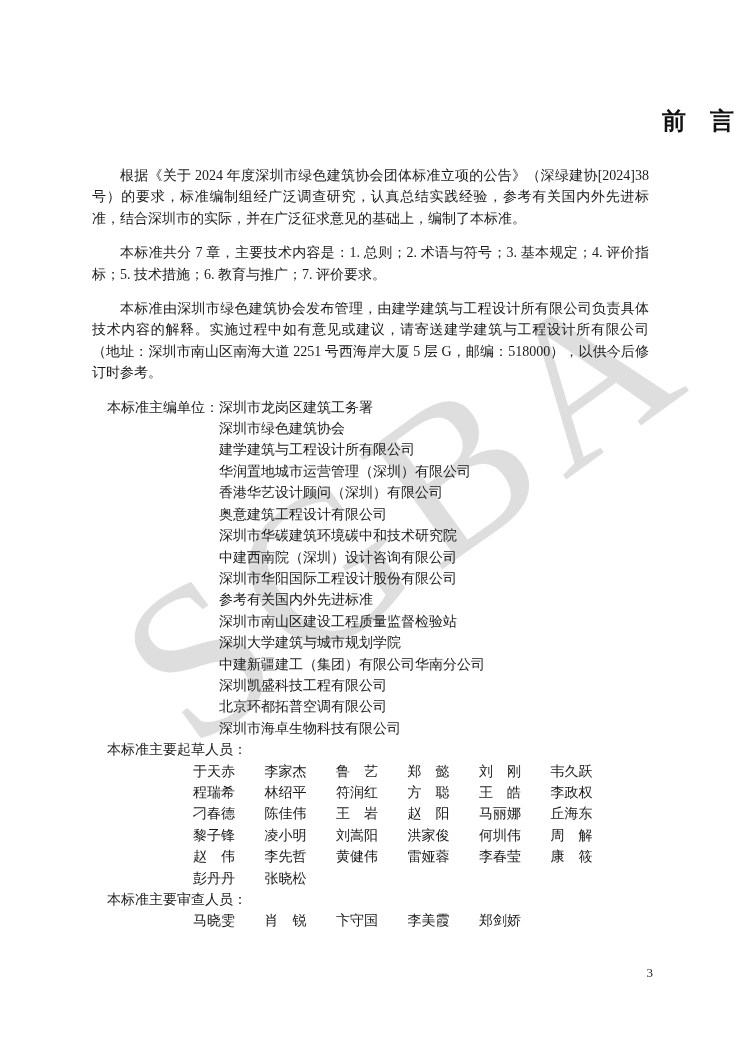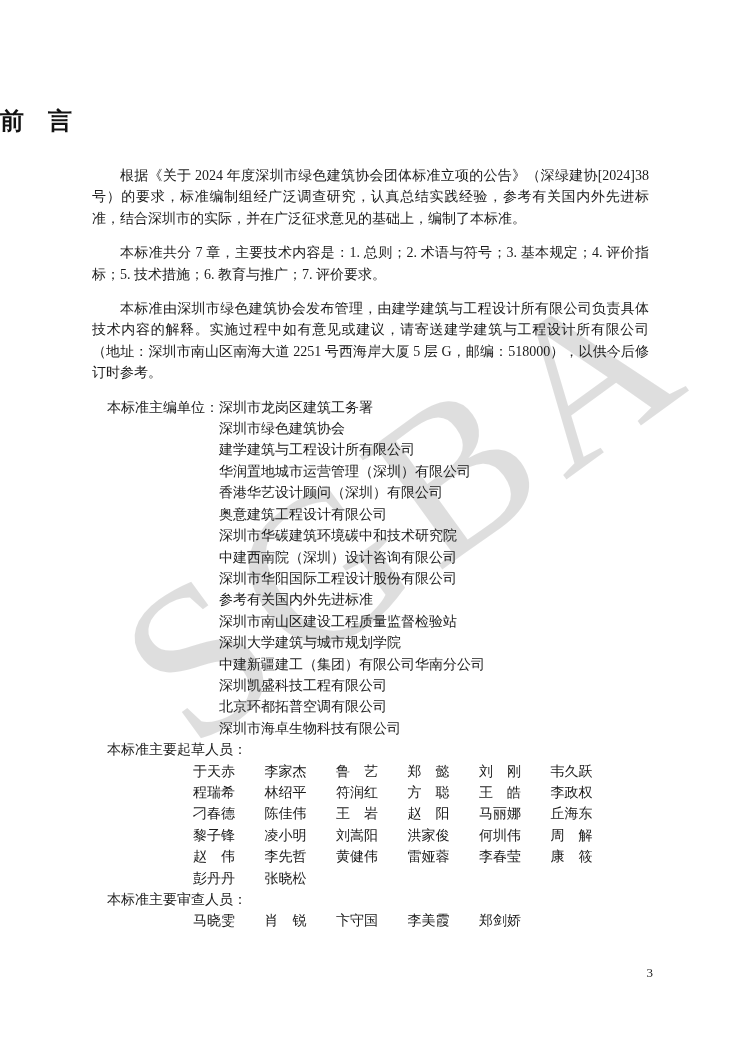--- a/index.html
+++ b/index.html
@@ -23,21 +23,21 @@
     color:rgba(0,0,0,0.13);
     z-index:0;
     font-family:"Liberation Serif","DejaVu Serif",serif;
     pointer-events:none;
     user-select:none;
   }
   .title{
     position:relative;z-index:1;
     margin:0;
     padding-top:104px;
-    text-align:left;
+    text-align:right;
     font-size:24px;line-height:34px;
     font-weight:700;
     font-family:"Liberation Sans","DejaVu Sans",sans-serif;
     color:#111;
   }
   .body{
     position:relative;z-index:1;
     margin-top:27px;
     padding:0 72px 0 79px;
     font-size:14px;

